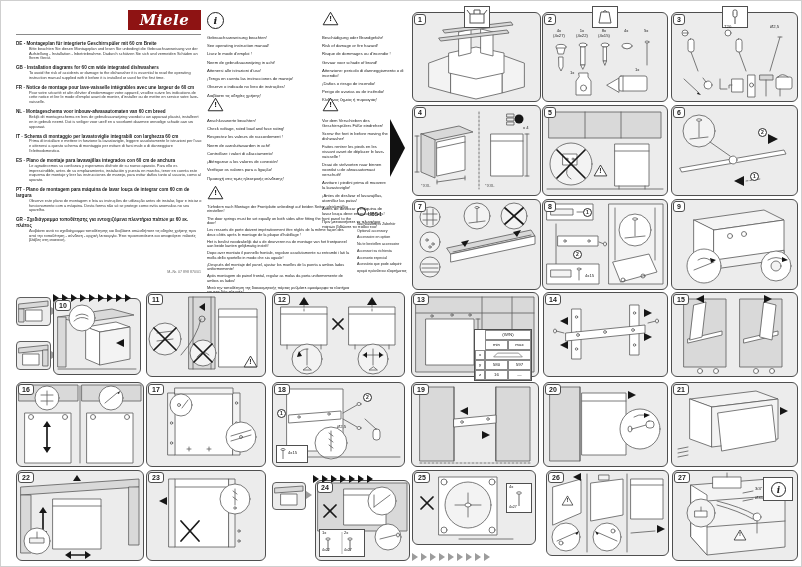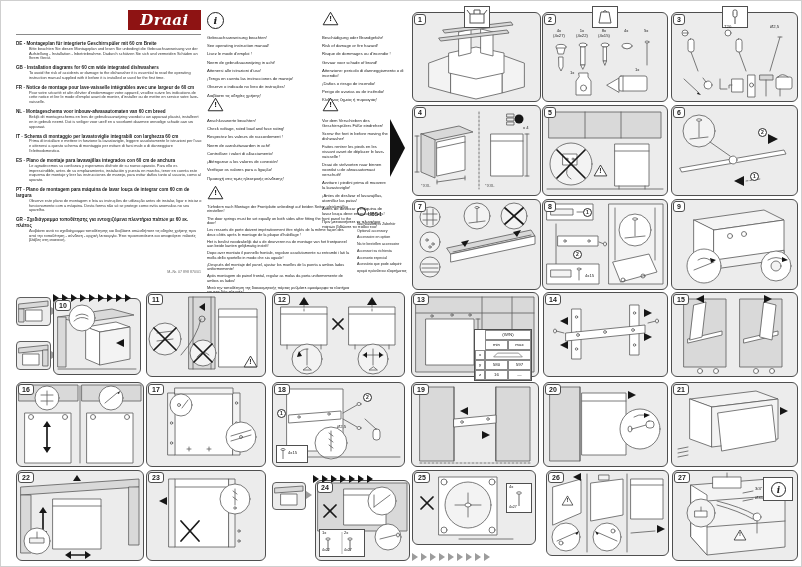--- a/index.html
+++ b/index.html
@@ -59,21 +59,21 @@
   .minitbl div{border:0.5px solid #8a8a8a;text-align:center;line-height:8px;height:8px;overflow:hidden;}
   .minitbl .sp2{grid-column:2/4;}
   .inset{position:absolute;background:#fff;border:1px solid #4f4f4f;z-index:3;}
 </style>
 </head>
 <body>
 
 <div class="page">
 
   <div class="brand">
-      <span>Draai</span>
+      <span>Miele</span>
     </div>
   <div class="hr"></div>
 
   <div class="langs">
     <div class="lang">
         <div class="t">DE - Montageplan für integrierte Geschirrspüler mit 60 cm Breite</div>
         <div class="b">Bitte beachten Sie diesen Montageplan und lesen Sie unbedingt die Gebrauchsanweisung vor der Aufstellung - Installation - Inbetriebnahme. Dadurch schützen Sie sich und vermeiden Schäden an Ihrem Gerät.</div>
       </div>
     <div class="lang">
         <div class="t">GB - Installation diagrams for 60 cm wide integrated dishwashers</div>

